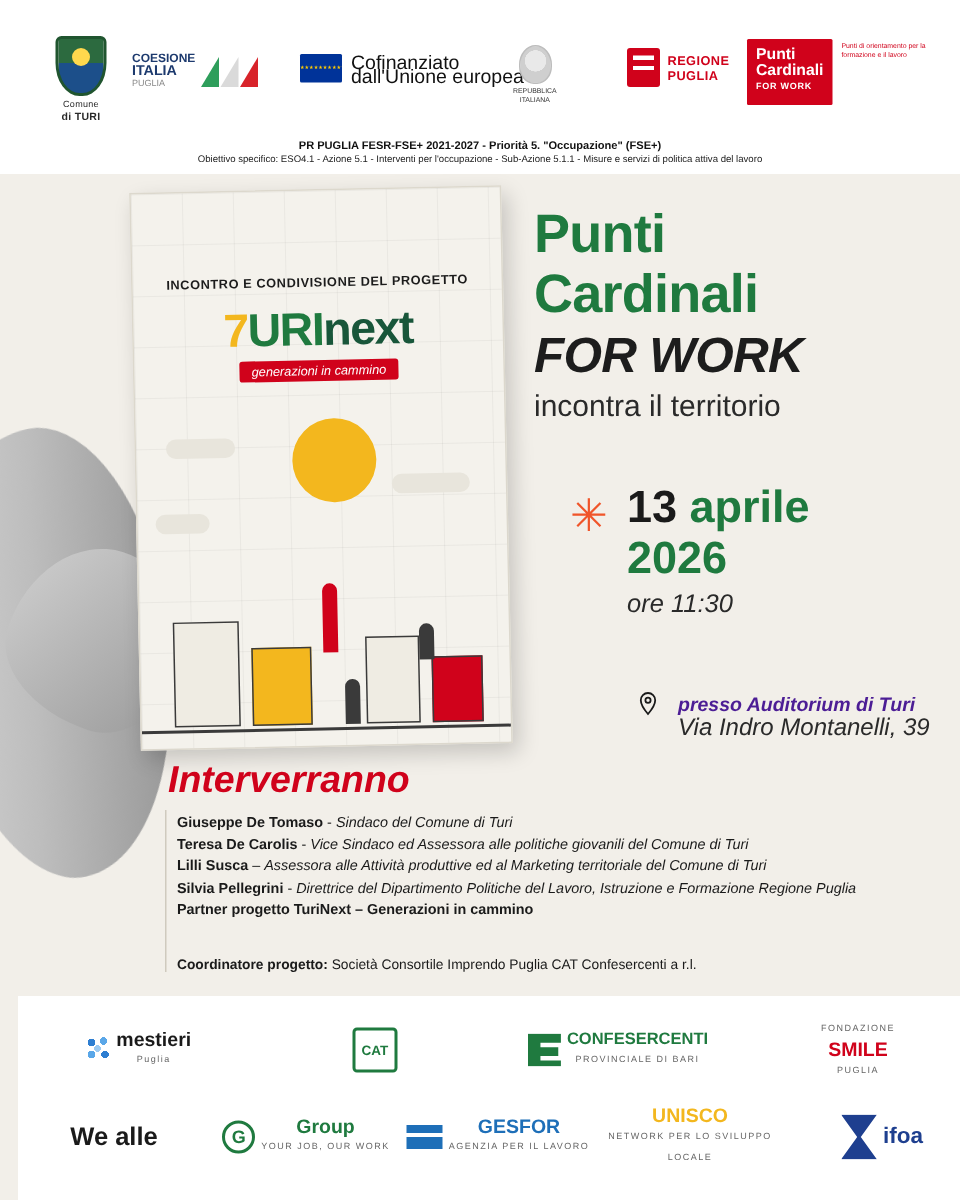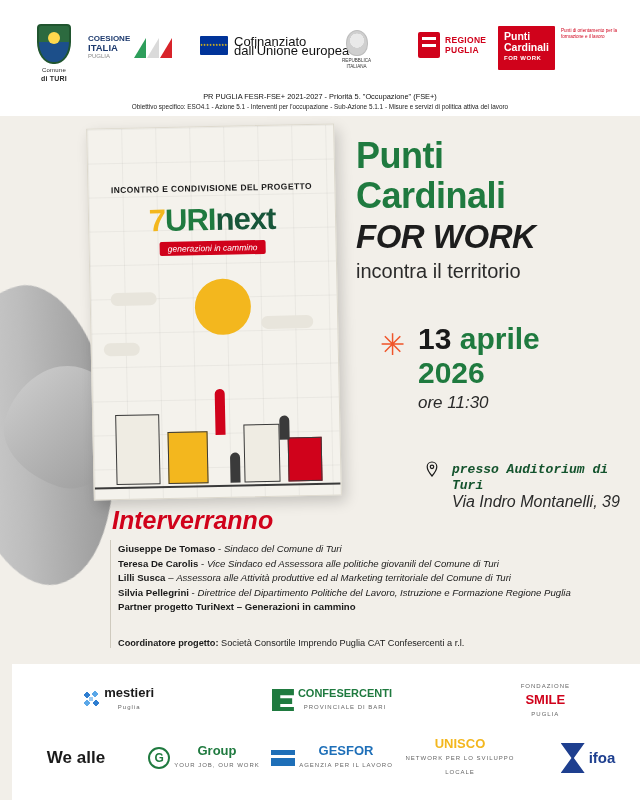--- a/index.html
+++ b/index.html
@@ -100,21 +100,21 @@
     font-size: 10.5px; font-weight: bold; line-height: 11px; border-radius: 1px;
   }
   .pc-box span { display: block; font-size: 6px; font-weight: bold; letter-spacing: .5px; }
   .pc-side { font-size: 4.6px; line-height: 5.6px; color: #d0021b; max-width: 62px; padding-top: 2px; }
 
   
   .progline {
     position: absolute; top: 92px; left: 0; right: 0;
     text-align: center;
   }
-  .progline .l1 { font-size: 7.4px; font-weight: normal; color: #111; }
+  .progline .l1 { font-size: 7.4px; font-weight: bold; color: #111; }
   .progline .l2 { font-size: 6.4px; color: #222; margin-top: 2px; }
 
   
   .hand-area {
     position: absolute; left: 0; top: 116px; width: 120px; height: 550px;
     overflow: hidden;
   }
   .arm {
     position: absolute; left: -46px; top: 170px;
     width: 160px; height: 300px;
@@ -216,21 +216,21 @@
   .date-main .day { color: #1a1a1a; }
   .date-year { font-size: 30px; line-height: 34px; color: #1f7a3f; font-weight: bold; }
   .date-time { font-size: 17px; line-height: 22px; color: #2a2a2a; font-style: italic; margin-top: 2px; }
   .asterisk {
     position: absolute; left: 380px; top: 330px;
     font-size: 30px; color: #f0552a; line-height: 30px;
   }
 
   
   .venue { position: absolute; left: 452px; top: 462px; width: 180px; }
-  .venue .v1 { font-size: 13px; font-style: italic; font-weight: bold; color: #14532d; line-height: 16px; font-family: Liberation Mono, monospace; }
+  .venue .v1 { font-size: 13px; font-style: italic; font-weight: bold; color: #4c1d95; line-height: 16px; }
   .venue .v2 { font-size: 16px; font-style: italic; color: #2a2a2a; line-height: 15px; }
   .pin {
     position: absolute; left: 424px; top: 461px;
     width: 16px; height: 16px;
   }
 
   
   .interv {
     position: absolute; left: 112px; top: 506px;
     font-size: 25px; font-style: italic; font-weight: bold; color: #d0021b;
@@ -452,20 +452,23 @@
 
   <div class="frow r1">
     <div class="fcell">
       <span class="mark-dots"></span>
       <span class="flogo">
         <span>mestieri</span>
         <small>Puglia</small>
       </span>
     </div>
     <div class="fcell">
+      <span class="cat-mark">CAT</span>
+    </div>
+    <div class="fcell">
       <span class="conf-mark"></span>
       <span class="flogo" style="font-size:11px;color:#1f7a3f">
         <span>CONFESERCENTI</span>
         <small>PROVINCIALE DI BARI</small>
       </span>
     </div>
     <div class="fcell">
       <span class="flogo">
         <small>FONDAZIONE</small>
         <span class="smile-mark">SMILE</span>

